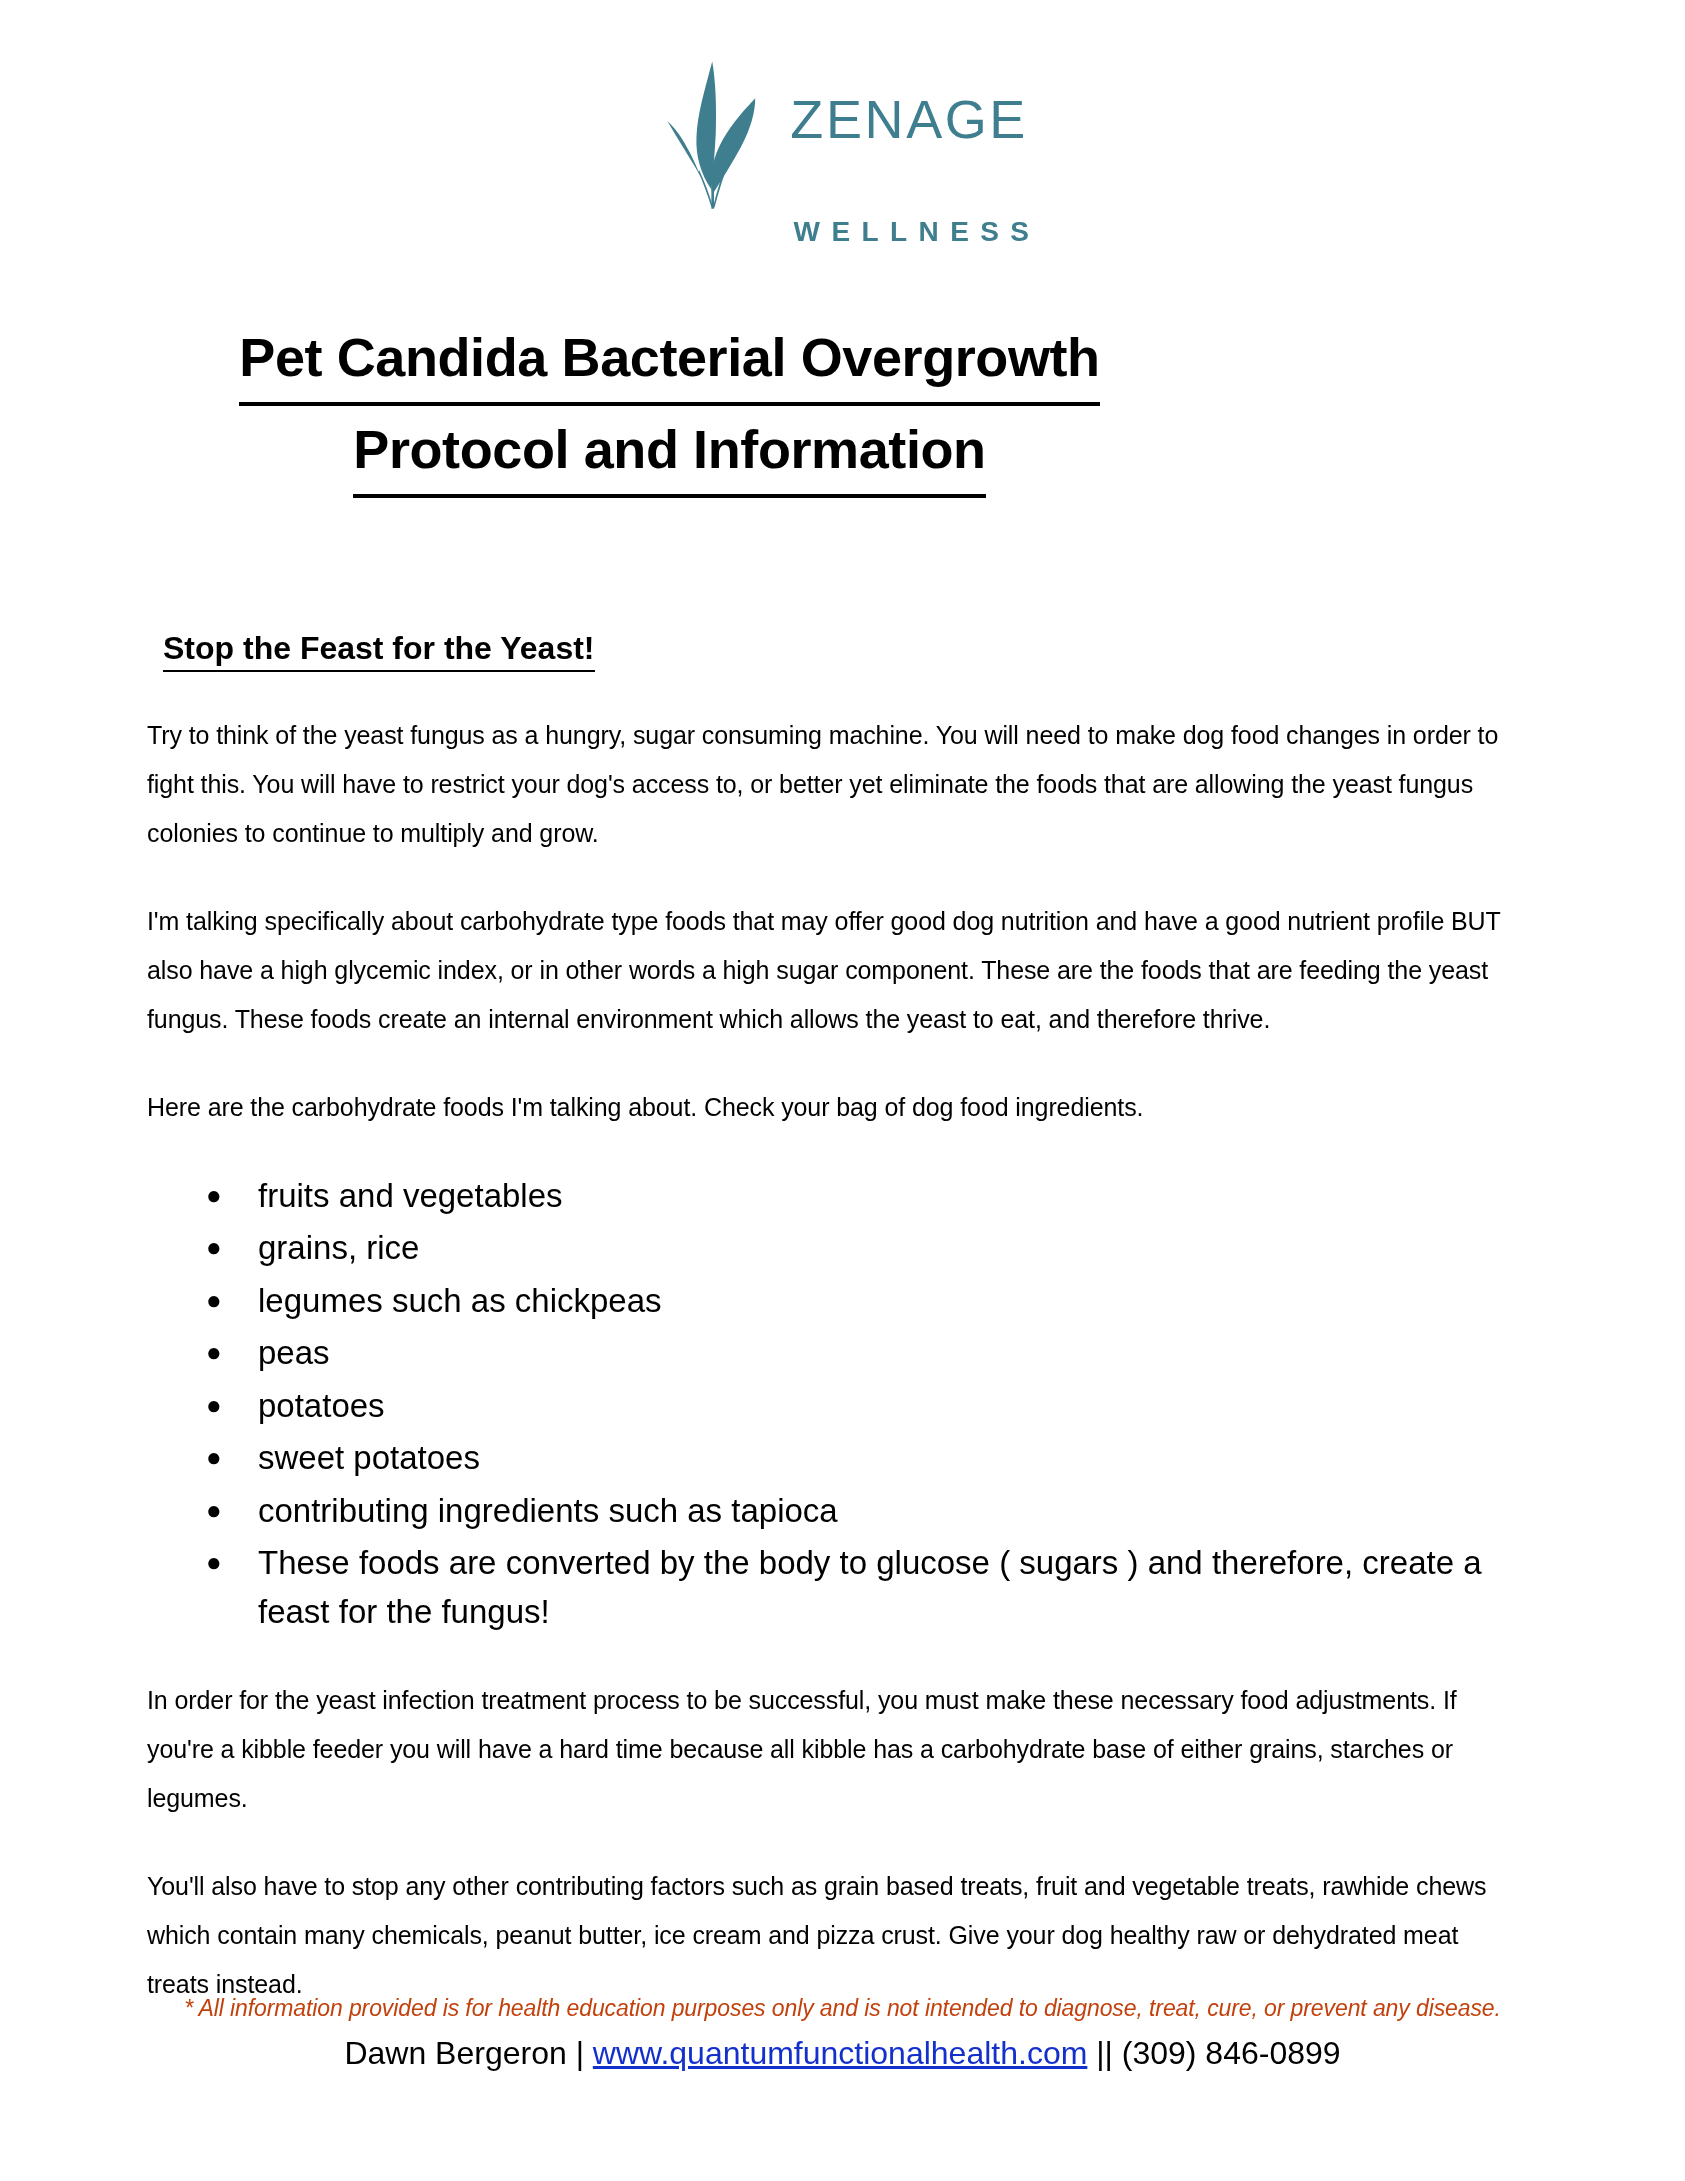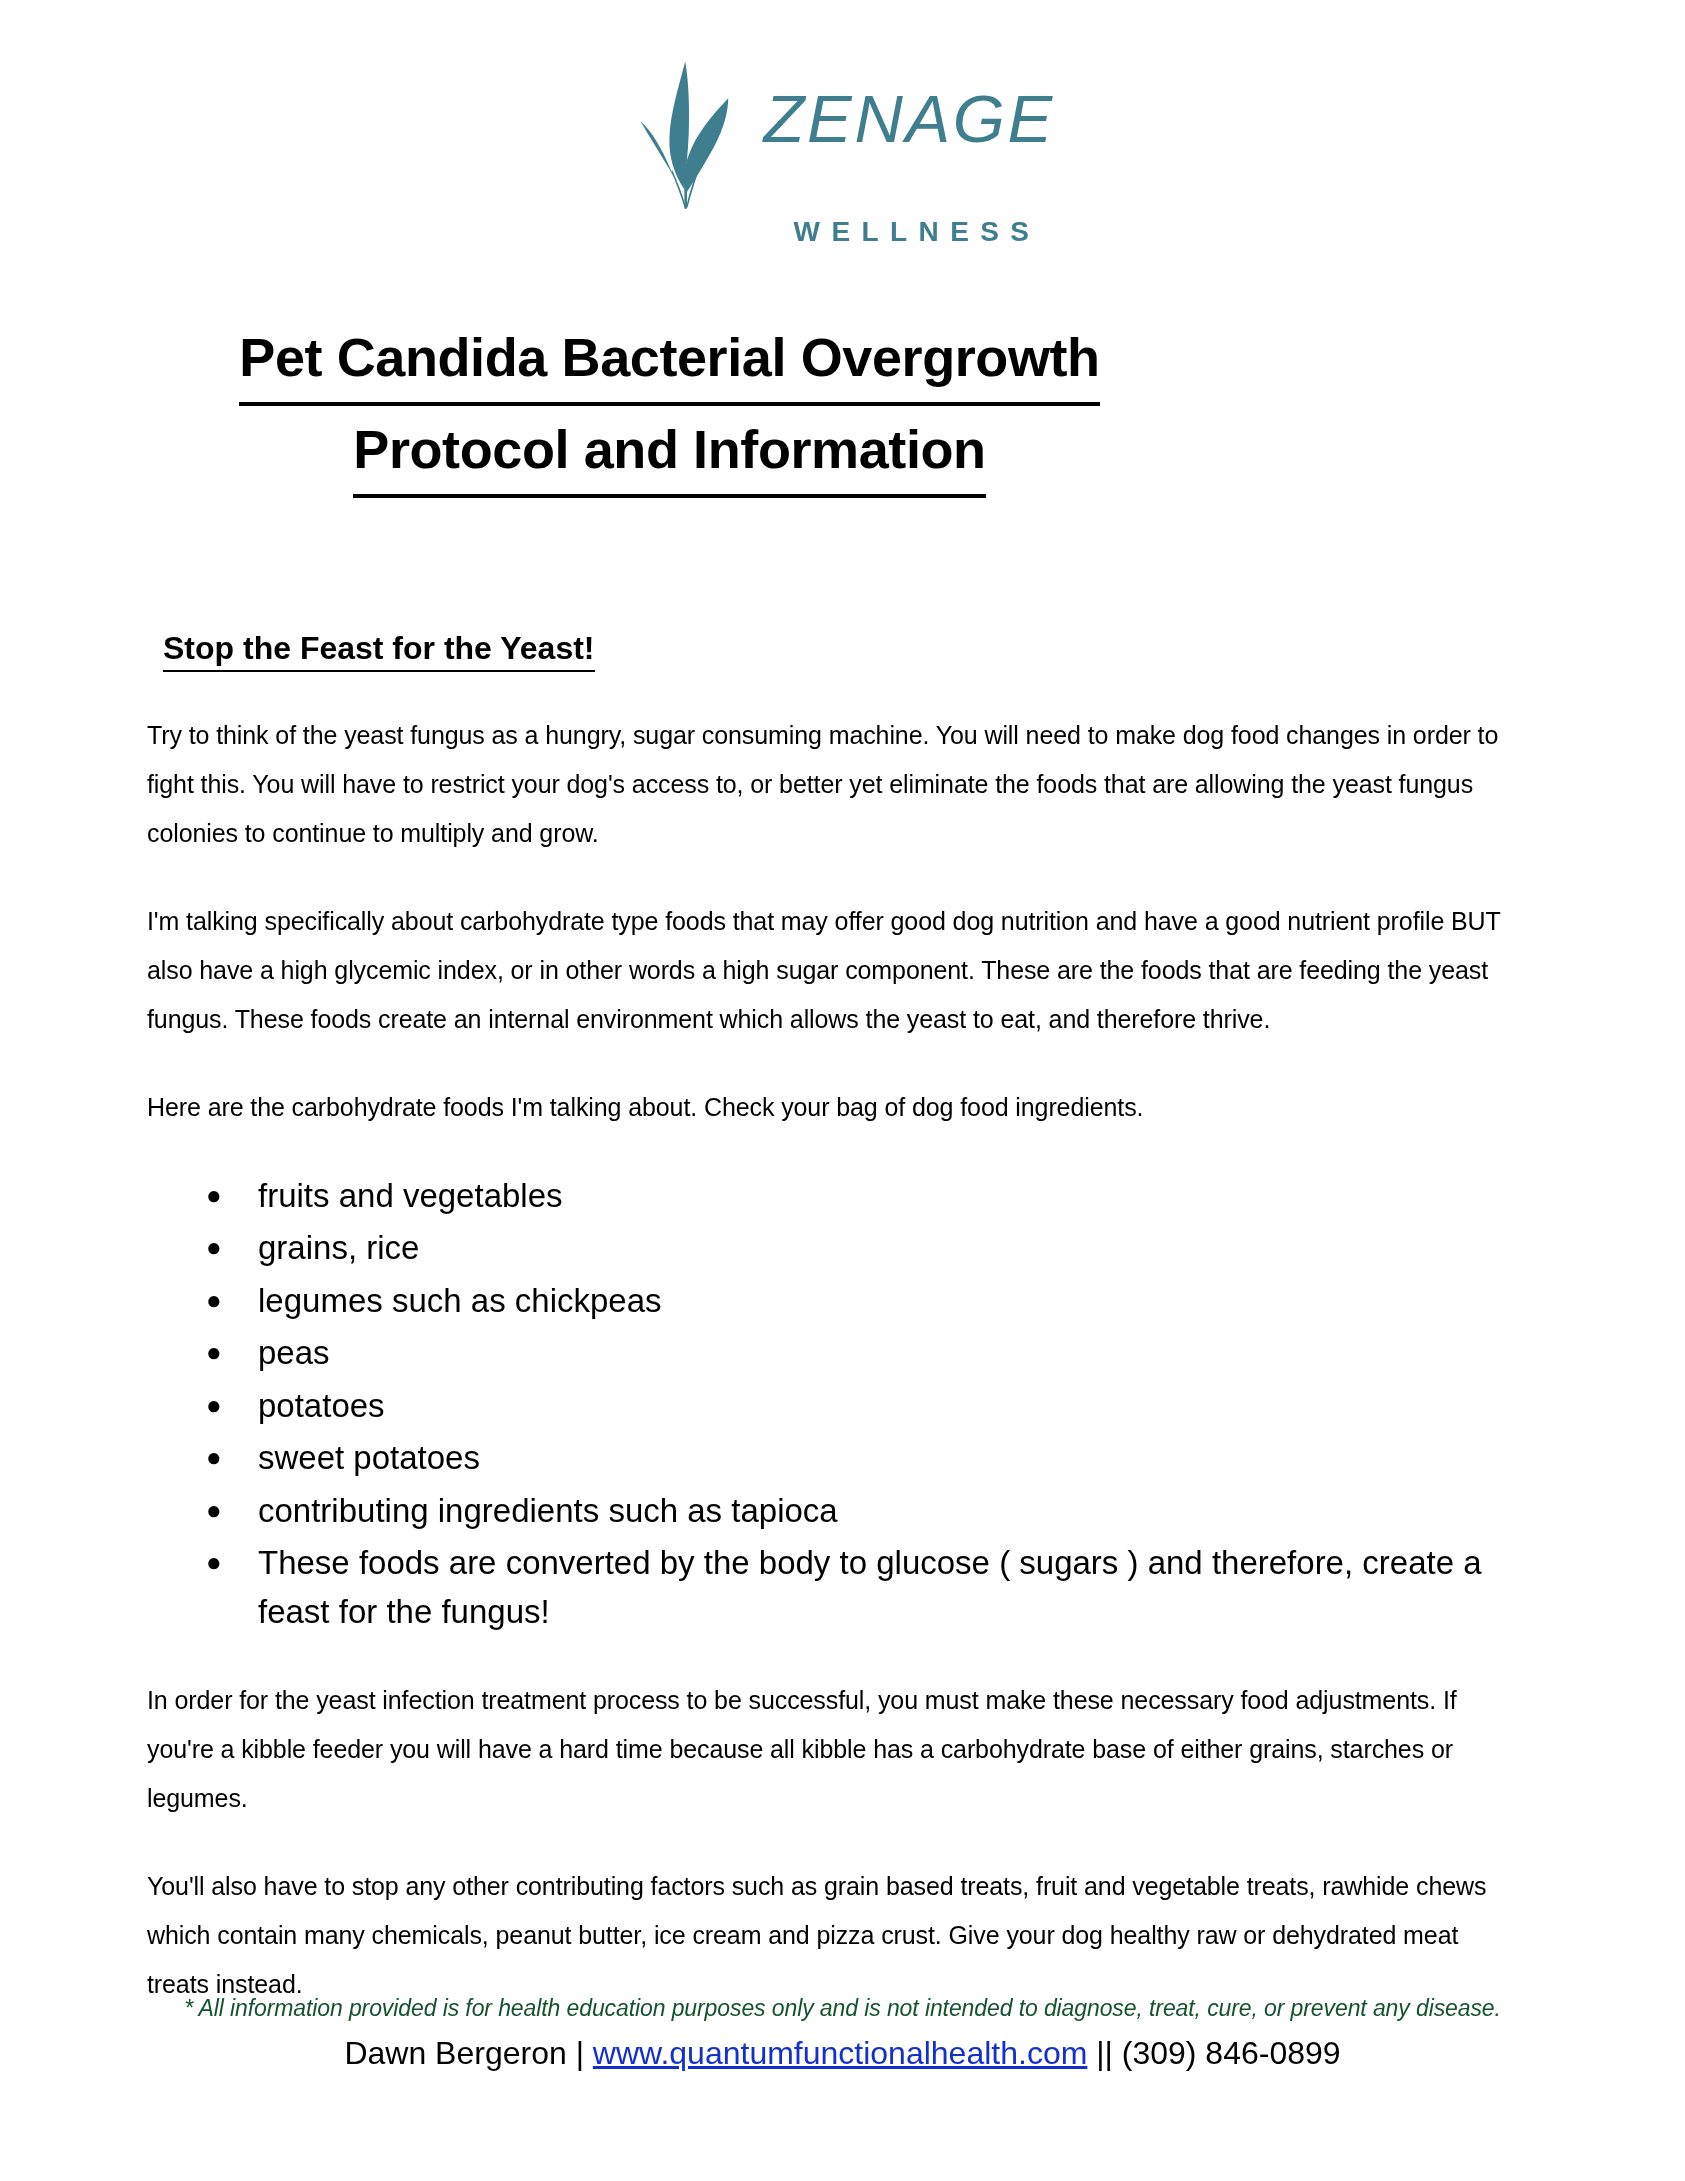--- a/index.html
+++ b/index.html
@@ -42,27 +42,26 @@
   }
   .logo-mark {
     width: 114px;
     height: 154px;
     display: block;
     margin-right: 19.3px;
     margin-top: 1.8px;
   }
   .logo-word {
     font-family: "Liberation Sans", sans-serif;
-    font-size: 67px;
+    font-size: 54px;
     line-height: 84px;
     letter-spacing: 2.6px;
     font-weight: 400;
     color: #3E7E8E;
     margin-top: 23px;
-    font-style: italic;
   }
   .logo-sub {
     font-family: "Liberation Sans", sans-serif;
     font-size: 28px;
     line-height: 30px;
     letter-spacing: 11.4px;
     font-weight: 700;
     color: #3E7E8E;
     margin-left: 149px;
     margin-top: 7px;
@@ -148,21 +147,21 @@
     position: absolute;
     left: 0;
     top: 1993px;
     width: 1685px;
     text-align: center;
   }
   .disclaimer {
     font-style: italic;
     font-size: 23px;
     line-height: 30px;
-    color: #14532d;
+    color: #c2410c;
     margin: 0 0 8.8px 0;
     letter-spacing: -0.1px;
   }
   .contact {
     font-size: 32px;
     line-height: 42px;
     color: #000;
     margin: 0;
   }
   .contact .link {

